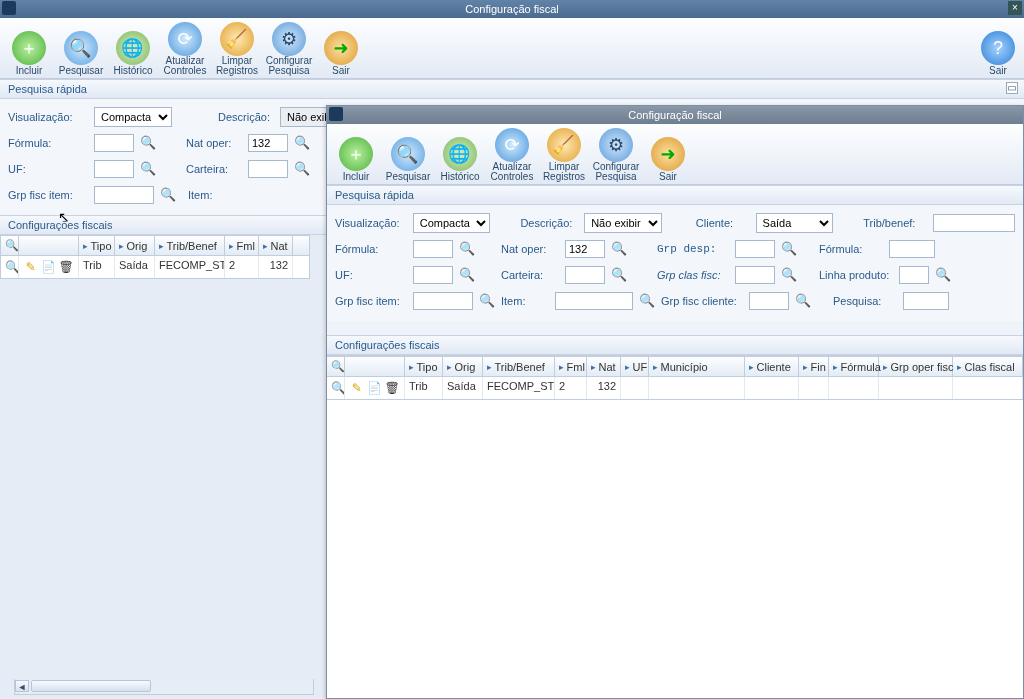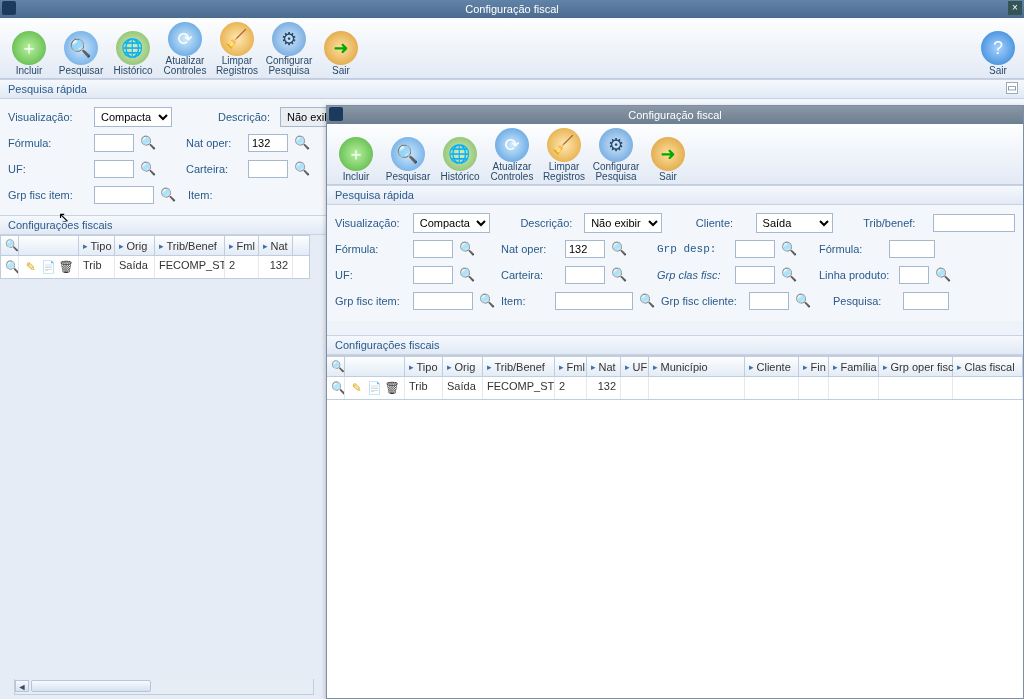--- a/index.html
+++ b/index.html
@@ -328,21 +328,21 @@
       <div class="gh" style="width:54px;">
           <span class="arw">▸</span>
           <span>Cliente</span>
         </div>
       <div class="gh" style="width:30px;">
           <span class="arw">▸</span>
           <span>Fin</span>
         </div>
       <div class="gh" style="width:50px;">
           <span class="arw">▸</span>
-          <span>Família</span>
+          <span>Fórmula</span>
         </div>
       <div class="gh" style="width:74px;">
           <span class="arw">▸</span>
           <span>Grp oper fisc</span>
         </div>
       <div class="gh" style="flex:1;">
           <span class="arw">▸</span>
           <span>Clas fiscal</span>
         </div>
     </div>

